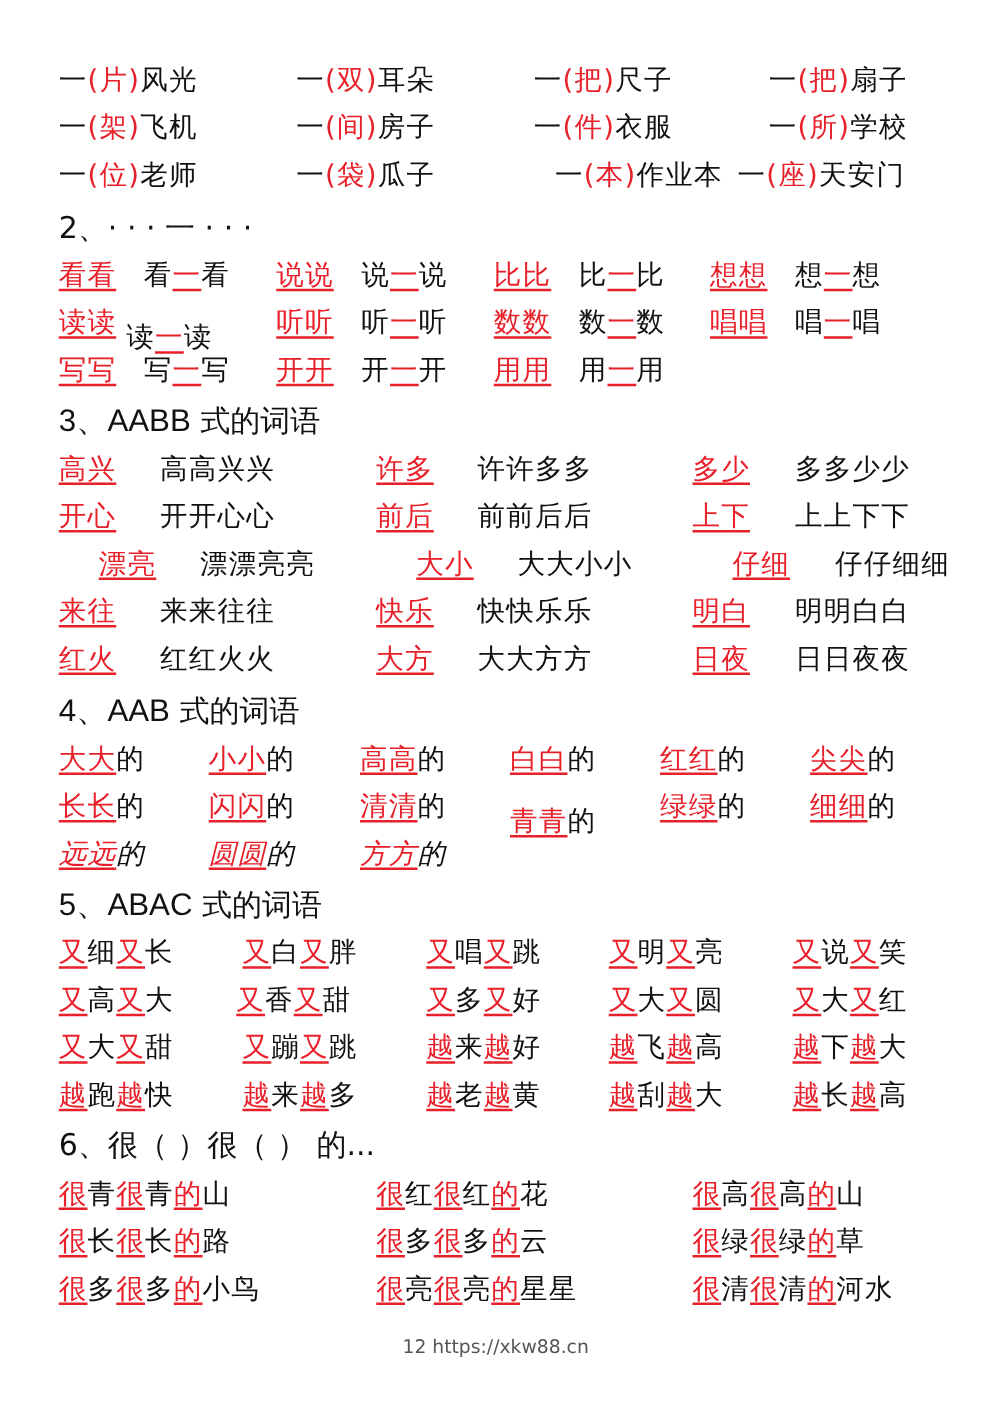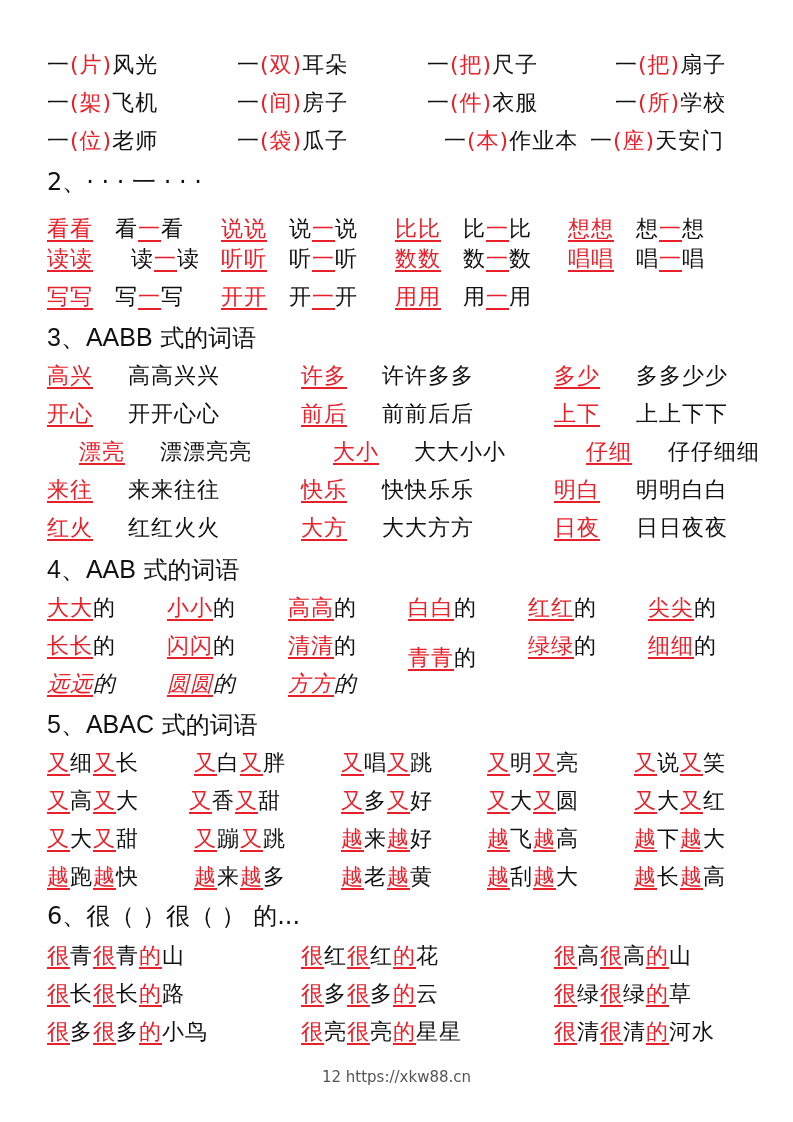--- a/index.html
+++ b/index.html
@@ -37,33 +37,33 @@
         <div class="cell" style="left: 237px;"><span>一</span><span class="red">(袋)</span><span>瓜子</span></div>
         <div class="cell" style="left: 413px; margin-left: 31px;"><span>一</span><span class="red">(本)</span><span>作业本</span></div>
         <div class="cell" style="left: 590px;"><span>一</span><span class="red">(座)</span><span>天安门</span></div>
       </div>
     </div>
 
   <div class="hdr" id="h2" style="top: 166px;">
     <span>2、· · · 一 · · ·</span>
   </div>
   <div id="sec2">
-      <div class="row" style="top: 216px; font-family: Liberation Mono, monospace;">
+      <div class="row" style="top: 206px;">
         <div class="cell" style="left: 47px;"><span class="red u">看看</span></div>
         <div class="cell" style="left: 115px;"><span>看</span><span class="red u">一</span><span>看</span></div>
         <div class="cell" style="left: 221px;"><span class="red u">说说</span></div>
         <div class="cell" style="left: 289px;"><span>说</span><span class="red u">一</span><span>说</span></div>
         <div class="cell" style="left: 395px;"><span class="red u">比比</span></div>
         <div class="cell" style="left: 463px;"><span>比</span><span class="red u">一</span><span>比</span></div>
         <div class="cell" style="left: 568px;"><span class="red u">想想</span></div>
         <div class="cell" style="left: 636px;"><span>想</span><span class="red u">一</span><span>想</span></div>
       </div>
       <div class="row" style="top: 244px;">
         <div class="cell" style="left: 47px;"><span class="red u">读读</span></div>
-        <div class="cell" style="left: 131px;"><span>读</span><span class="red u">一</span><span>读</span></div>
+        <div class="cell" style="left: 101px; margin-top: 12px;"><span>读</span><span class="red u">一</span><span>读</span></div>
         <div class="cell" style="left: 221px;"><span class="red u">听听</span></div>
         <div class="cell" style="left: 289px;"><span>听</span><span class="red u">一</span><span>听</span></div>
         <div class="cell" style="left: 395px;"><span class="red u">数数</span></div>
         <div class="cell" style="left: 463px;"><span>数</span><span class="red u">一</span><span>数</span></div>
         <div class="cell" style="left: 568px;"><span class="red u">唱唱</span></div>
         <div class="cell" style="left: 636px;"><span>唱</span><span class="red u">一</span><span>唱</span></div>
       </div>
       <div class="row" style="top: 282px;">
         <div class="cell" style="left: 47px;"><span class="red u">写写</span></div>
         <div class="cell" style="left: 115px;"><span>写</span><span class="red u">一</span><span>写</span></div>

